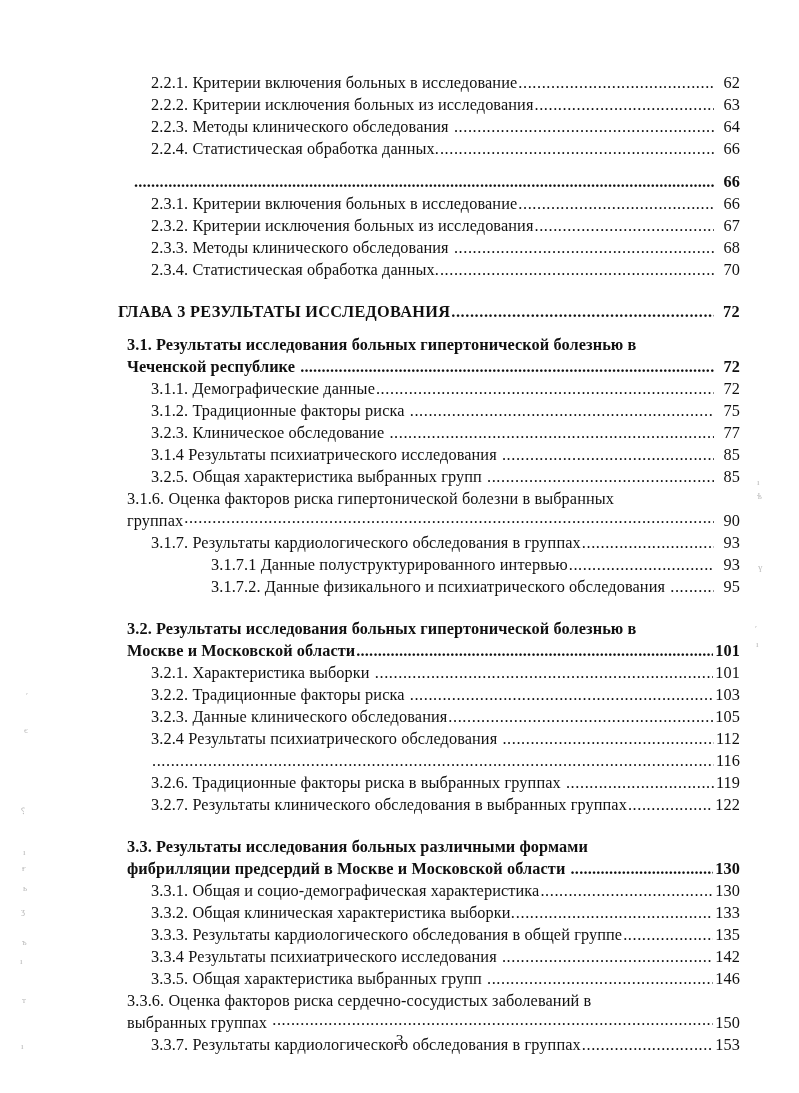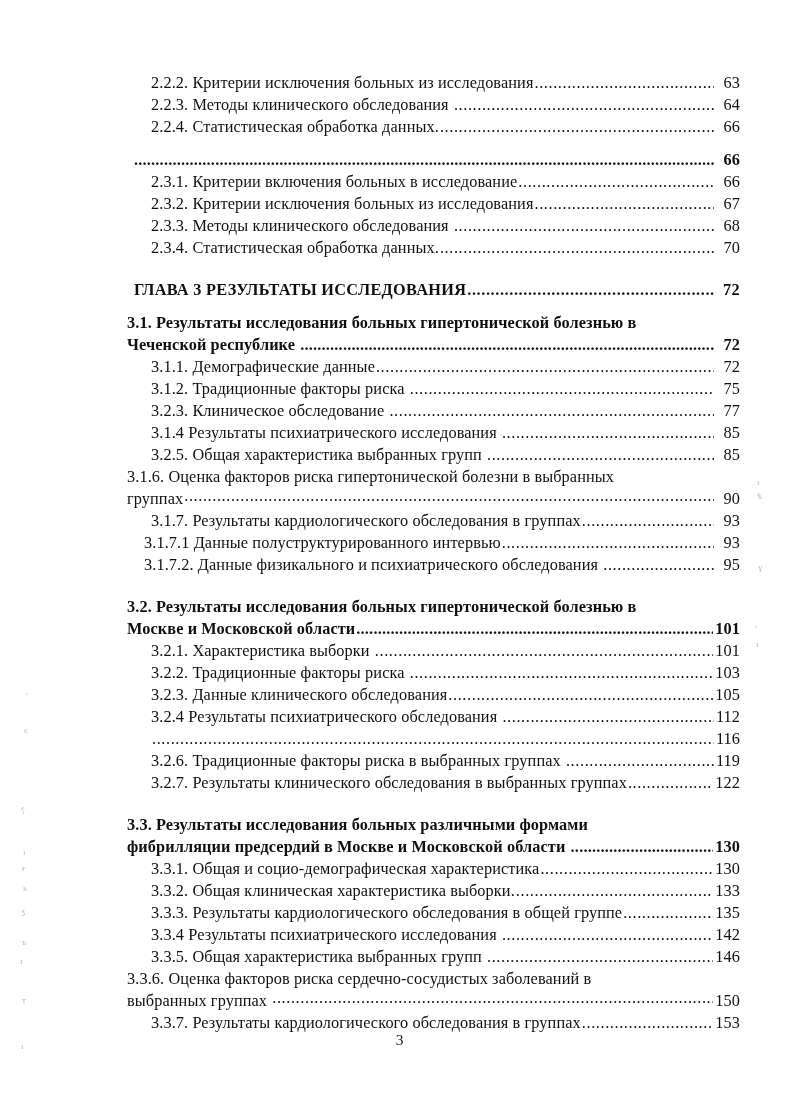--- a/index.html
+++ b/index.html
@@ -72,24 +72,24 @@
   }
   .toc-entry.wrap .line1 {
     display: block;
   }
   .toc-entry.wrap .line2 {
     display: flex;
     align-items: flex-end;
   }
 
   
-  .lvl-chapter { margin-left: 19px; }
+  .lvl-chapter { margin-left: 3px; }
   .lvl-2       { margin-left: 18px; }
   .lvl-3       { margin-left: 36px; }
-  .lvl-4       { margin-left: 29px; }
+  .lvl-4       { margin-left: 96px; }
 
   
   .lvl-2.wrap .line2 { margin-left: 0px; }
   .lvl-3.wrap .line2 { margin-left: 0px; align-items: center; }
 
   
   .bold { font-weight: bold; }
   .bold .leader::after { letter-spacing: 0.2px; }
   .chapter {
     font-weight: bold;
@@ -140,20 +140,25 @@
   <div class="margin-mark" style="left:21px; top:1042px;">ı</div>
 
   <div class="margin-mark" style="left:757px; top:478px;">ı</div>
   <div class="margin-mark" style="left:757px; top:492px;">ѣ</div>
   <div class="margin-mark" style="left:758px; top:563px;">ү</div>
   <div class="margin-mark" style="left:755px; top:625px;">ʹ</div>
   <div class="margin-mark" style="left:756px; top:640px;">ı</div>
 
   <div class="toc" id="toc">
       <div class="toc-entry lvl-3">
+        <span class="label">2.2.1. Критерии включения больных в исследование</span>
+        <span class="leader"></span>
+        <span class="pageno">62</span>
+      </div>
+      <div class="toc-entry lvl-3">
         <span class="label">2.2.2. Критерии исключения больных из исследования</span>
         <span class="leader"></span>
         <span class="pageno">63</span>
       </div>
       <div class="toc-entry lvl-3">
         <span class="label">2.2.3. Методы клинического обследования </span>
         <span class="leader"></span>
         <span class="pageno">64</span>
       </div>
       <div class="toc-entry lvl-3">

